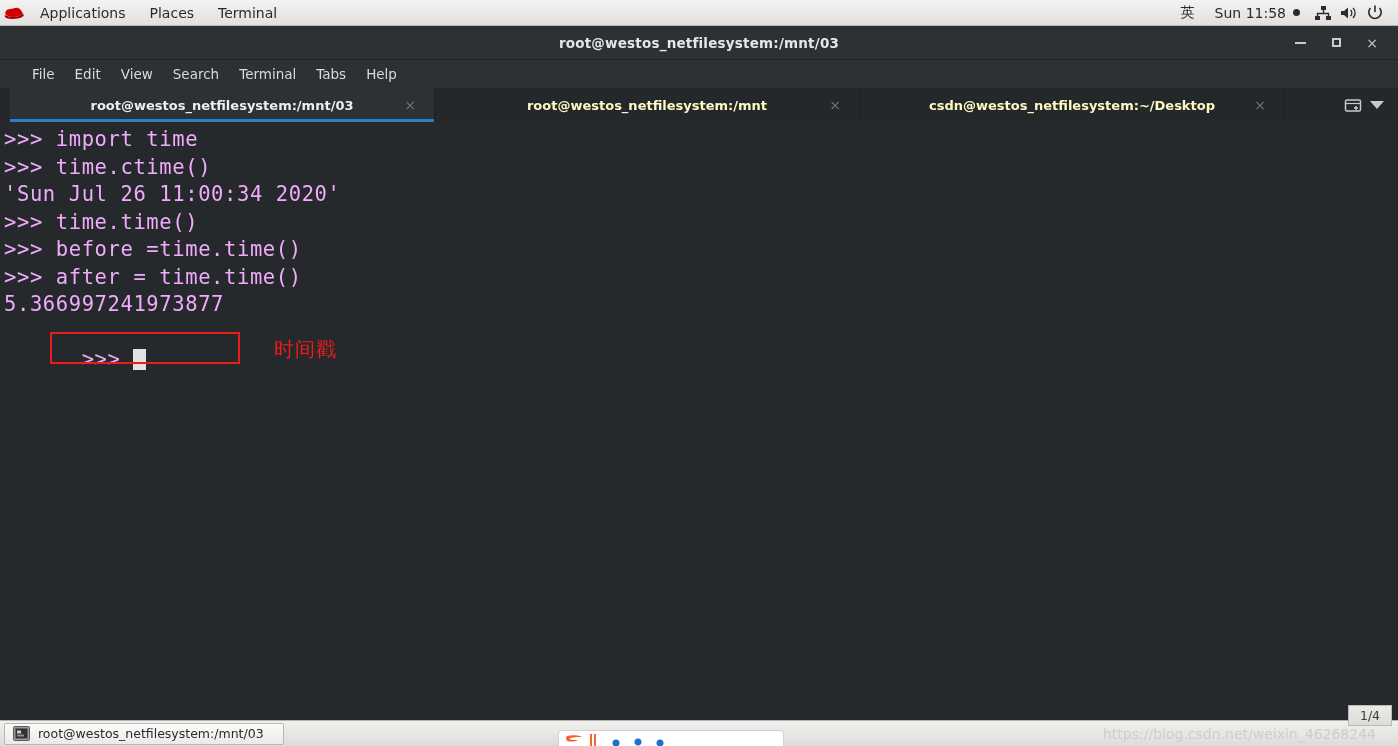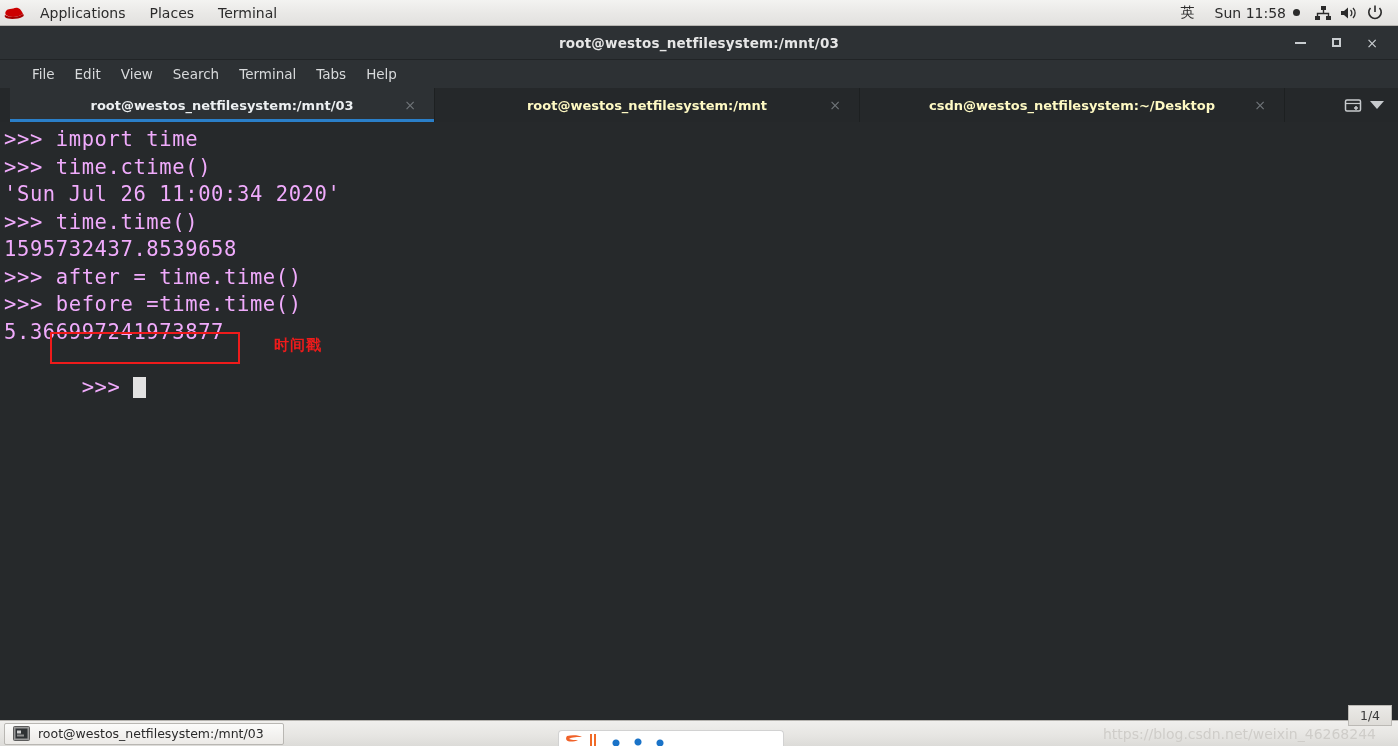--- a/index.html
+++ b/index.html
@@ -145,23 +145,23 @@
     position: absolute;
     left: 50px; top: 210px;
     width: 190px; height: 32px;
     border: 2px solid #ee1b1b;
     pointer-events: none;
   }
   .annot-text {
     position: absolute;
     left: 274px; top: 214px;
     color: #ee1b1b;
-    font-size: 15px;
-    font-family: "DejaVu Sans", sans-serif;
-    font-weight: bold;
+    font-size: 20px;
+    font-family: "DejaVu Sans", sans-serif;
+    font-weight: normal;
     letter-spacing: 1px;
   }
 
   
   .taskbar {
     position: absolute; bottom: 0; left: 0;
     width: 1398px; height: 26px;
     background: linear-gradient(to bottom, #f0efed 0%, #e6e5e2 60%, #dcdbd8 100%);
     border-top: 1px solid #b5b3af;
     display: flex; align-items: center;
@@ -313,23 +313,22 @@
       </div>
       <div class="tab-menu-arrow"></div>
     </div>
   </div>
 
   <div class="terminal">
     <div class="term-line">&gt;&gt;&gt; import time</div>
     <div class="term-line">&gt;&gt;&gt; time.ctime()</div>
     <div class="term-line">'Sun Jul 26 11:00:34 2020'</div>
     <div class="term-line">&gt;&gt;&gt; time.time()</div>
-    <div class="term-line">1595732437.8539658</div>
+    <div class="term-line">&gt;&gt;&gt; before =time.time()</div>
     <div class="term-line">&gt;&gt;&gt; after = time.time()</div>
-    <div class="term-line">&gt;&gt;&gt; before =time.time()</div>
     <div class="term-line">5.366997241973877</div>
     <div class="term-line">
       <span>&gt;&gt;&gt; </span><span class="cursor"></span>
     </div>
 
     <div class="annot-box"></div>
     <div class="annot-text">时间戳</div>
   </div>
 </div>
 

